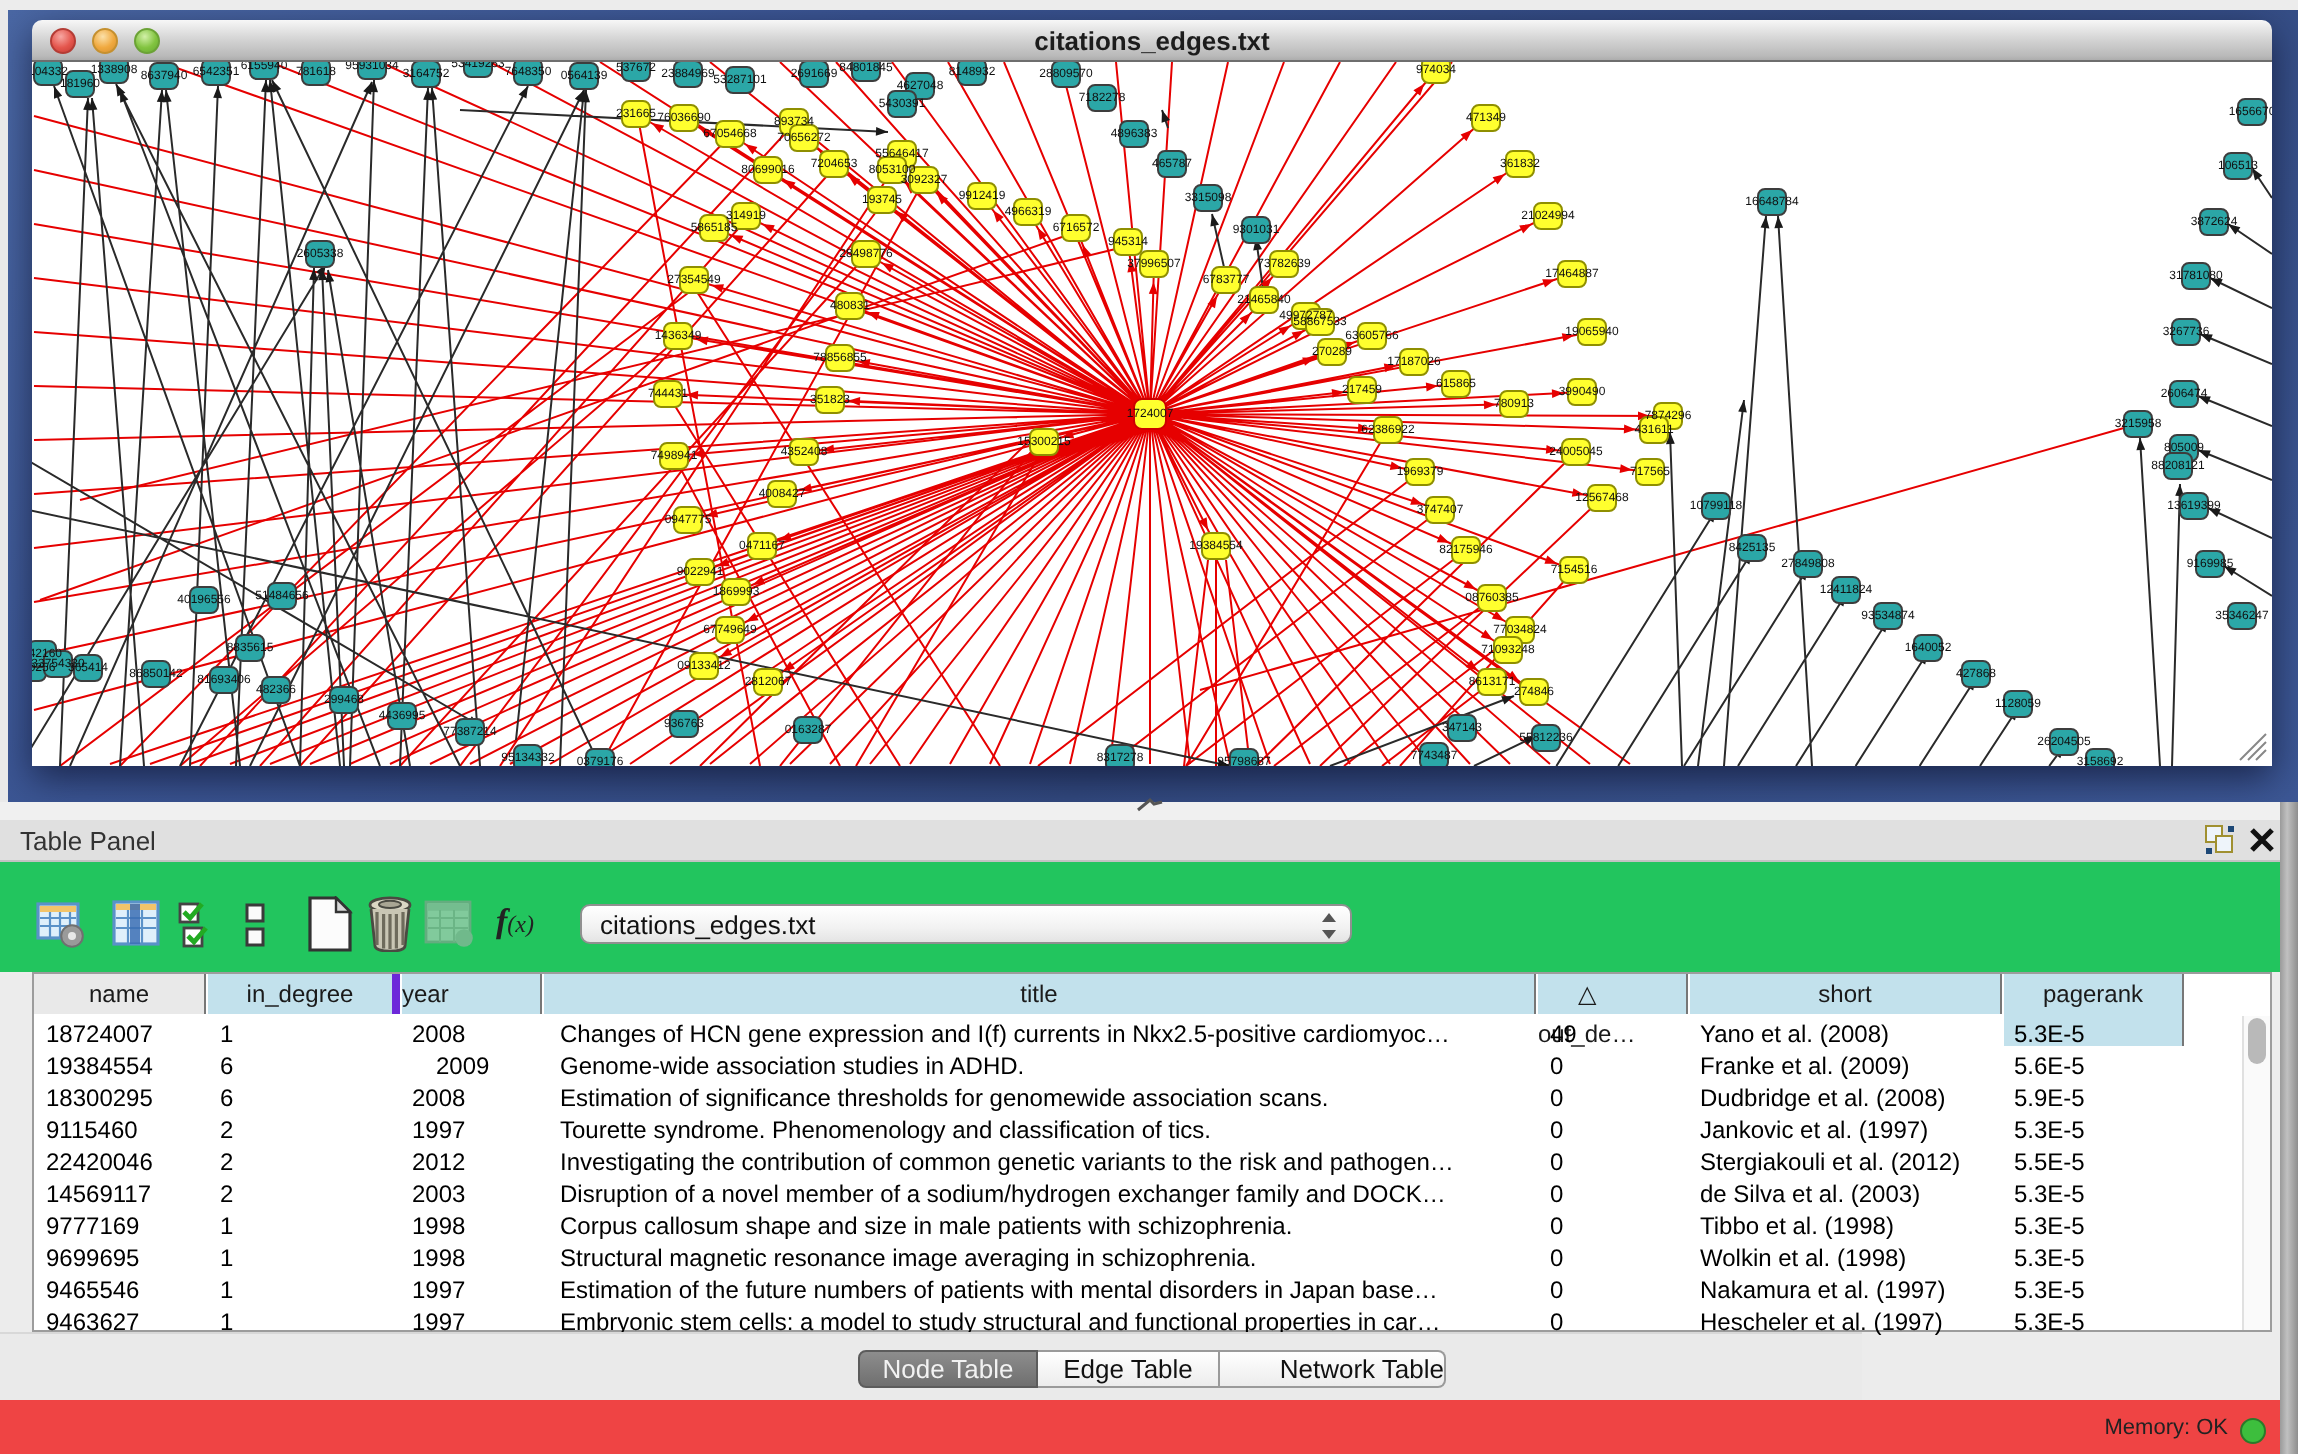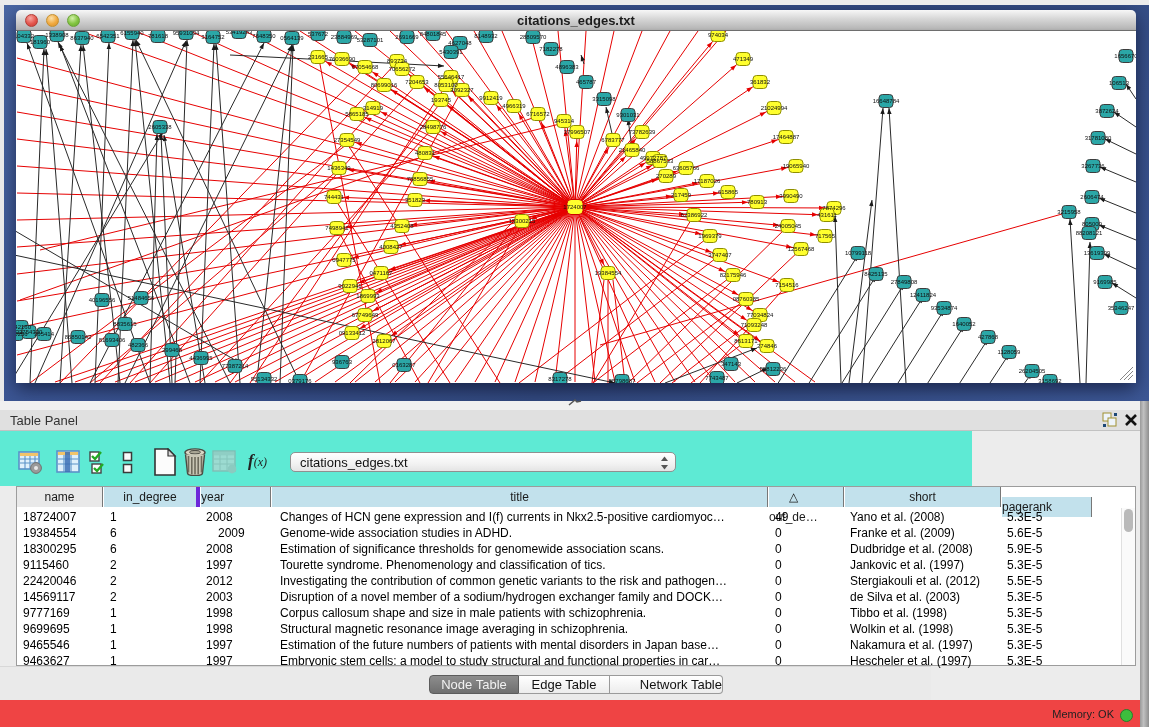--- a/index.html
+++ b/index.html
@@ -325,21 +325,21 @@
     <rect x="1" y="1" width="8" height="8" fill="#eef4fa" stroke="#a09030"></rect>
     <rect x="6" y="6" width="8" height="8" fill="#eef4fa" stroke="#a09030"></rect>
     <rect x="12" y="1" width="3" height="3" fill="#1d4876"></rect>
         <rect x="1" y="12" width="3" height="3" fill="#1d4876"></rect>
   </svg>
   <svg class="abs" style="left:1124px;top:2px" width="14" height="16" viewBox="0 0 14 16">
     <path d="M2 3L12 13M12 3L2 13" stroke="#111" stroke-width="2.6"></path>
   </svg>
 </div>
 
-<div class="abs" style="left:0;top:431px;width:972px;height:55px;background:#5eead4">
+<div class="abs" style="left:0;top:431px;width:1149px;height:55px;background:#22c55e">
 
   <svg class="abs" style="left:18px;top:19px" width="25" height="25" viewBox="0 0 25 25">
     <rect x="1" y="2" width="20" height="17" fill="#dff0fb" stroke="#5a92c8" stroke-width="1.6"></rect>
     <rect x="2" y="3" width="18" height="3" fill="#f2c46a"></rect>
     <path d="M2 9h18M2 13h18M7 6v13M12 6v13M17 6v13" stroke="#5a92c8" stroke-width="1.1"></path>
     <circle cx="18" cy="18" r="5.4" fill="#9a9a9a" stroke="#707070"></circle>
     <circle cx="18" cy="18" r="2" fill="#e8e8e8"></circle>
   </svg>
 
   <svg class="abs" style="left:56px;top:19px" width="25" height="25" viewBox="0 0 25 25">
@@ -392,21 +392,21 @@
 </div>
 
 <div class="abs" style="left:16px;top:486px;width:1120px;height:180px;background:#fff;border:1px solid #9c9c9c">
   <div class="abs" style="left:0;top:0;width:1118px;height:20px;font-size:12px;color:#1a1a1a">
     <div class="abs" style="left:0;top:0;width:86px;height:20px;background:#e9e9e9;border-right:1px solid #777;text-align:center;line-height:20px">name</div>
     <div class="abs" style="left:87px;top:0;width:96px;height:20px;background:#c2e1ec;border-right:4px solid #6d28d9;text-align:center;line-height:20px">in_degree</div>
     <div class="abs" style="left:184px;top:0;width:70px;height:20px;background:#c2e1ec;border-right:1px solid #777;text-align:left;line-height:20px">year</div>
     <div class="abs" style="left:255px;top:0;width:496px;height:20px;background:#c2e1ec;border-right:1px solid #777;text-align:center;line-height:20px">title</div>
     <div class="abs" style="left:752px;top:0;width:75px;height:20px;background:#c2e1ec;border-right:1px solid #777;line-height:20px"><span style="margin-left:20px">△ out_de…</span></div>
     <div class="abs" style="left:828px;top:0;width:156px;height:20px;background:#c2e1ec;border-right:1px solid #777;text-align:center;line-height:20px">short</div>
-    <div class="abs" style="left:985px;top:10px;width:90px;height:20px;background:#c2e1ec;border-right:1px solid #777;line-height:20px">pagerank</div>
+    <div class="abs" style="left:985px;top:0;width:90px;height:36px;background:#c2e1ec;border-right:1px solid #777;text-align:center;line-height:20px">pagerank</div>
   </div>
   <div id="rows" class="abs" style="left:0;top:21px;width:1104px;font-size:12px;color:#000">
 <div class="abs" style="left:0;top:0px;width:1104px;height:16px;white-space:nowrap">
           <span class="abs" style="left:6px;top:2px">18724007</span>
           <span class="abs" style="left:93px;top:2px">1</span>
           <span class="abs" style="left:189px;top:2px">2008</span>
           <span class="abs" style="left:263px;top:2px">Changes of HCN gene expression and I(f) currents in Nkx2.5-positive cardiomyoc…</span>
           <span class="abs" style="left:758px;top:2px">49</span>
           <span class="abs" style="left:833px;top:2px">Yano et al. (2008)</span>
           <span class="abs" style="left:990px;top:2px">5.3E-5</span>

